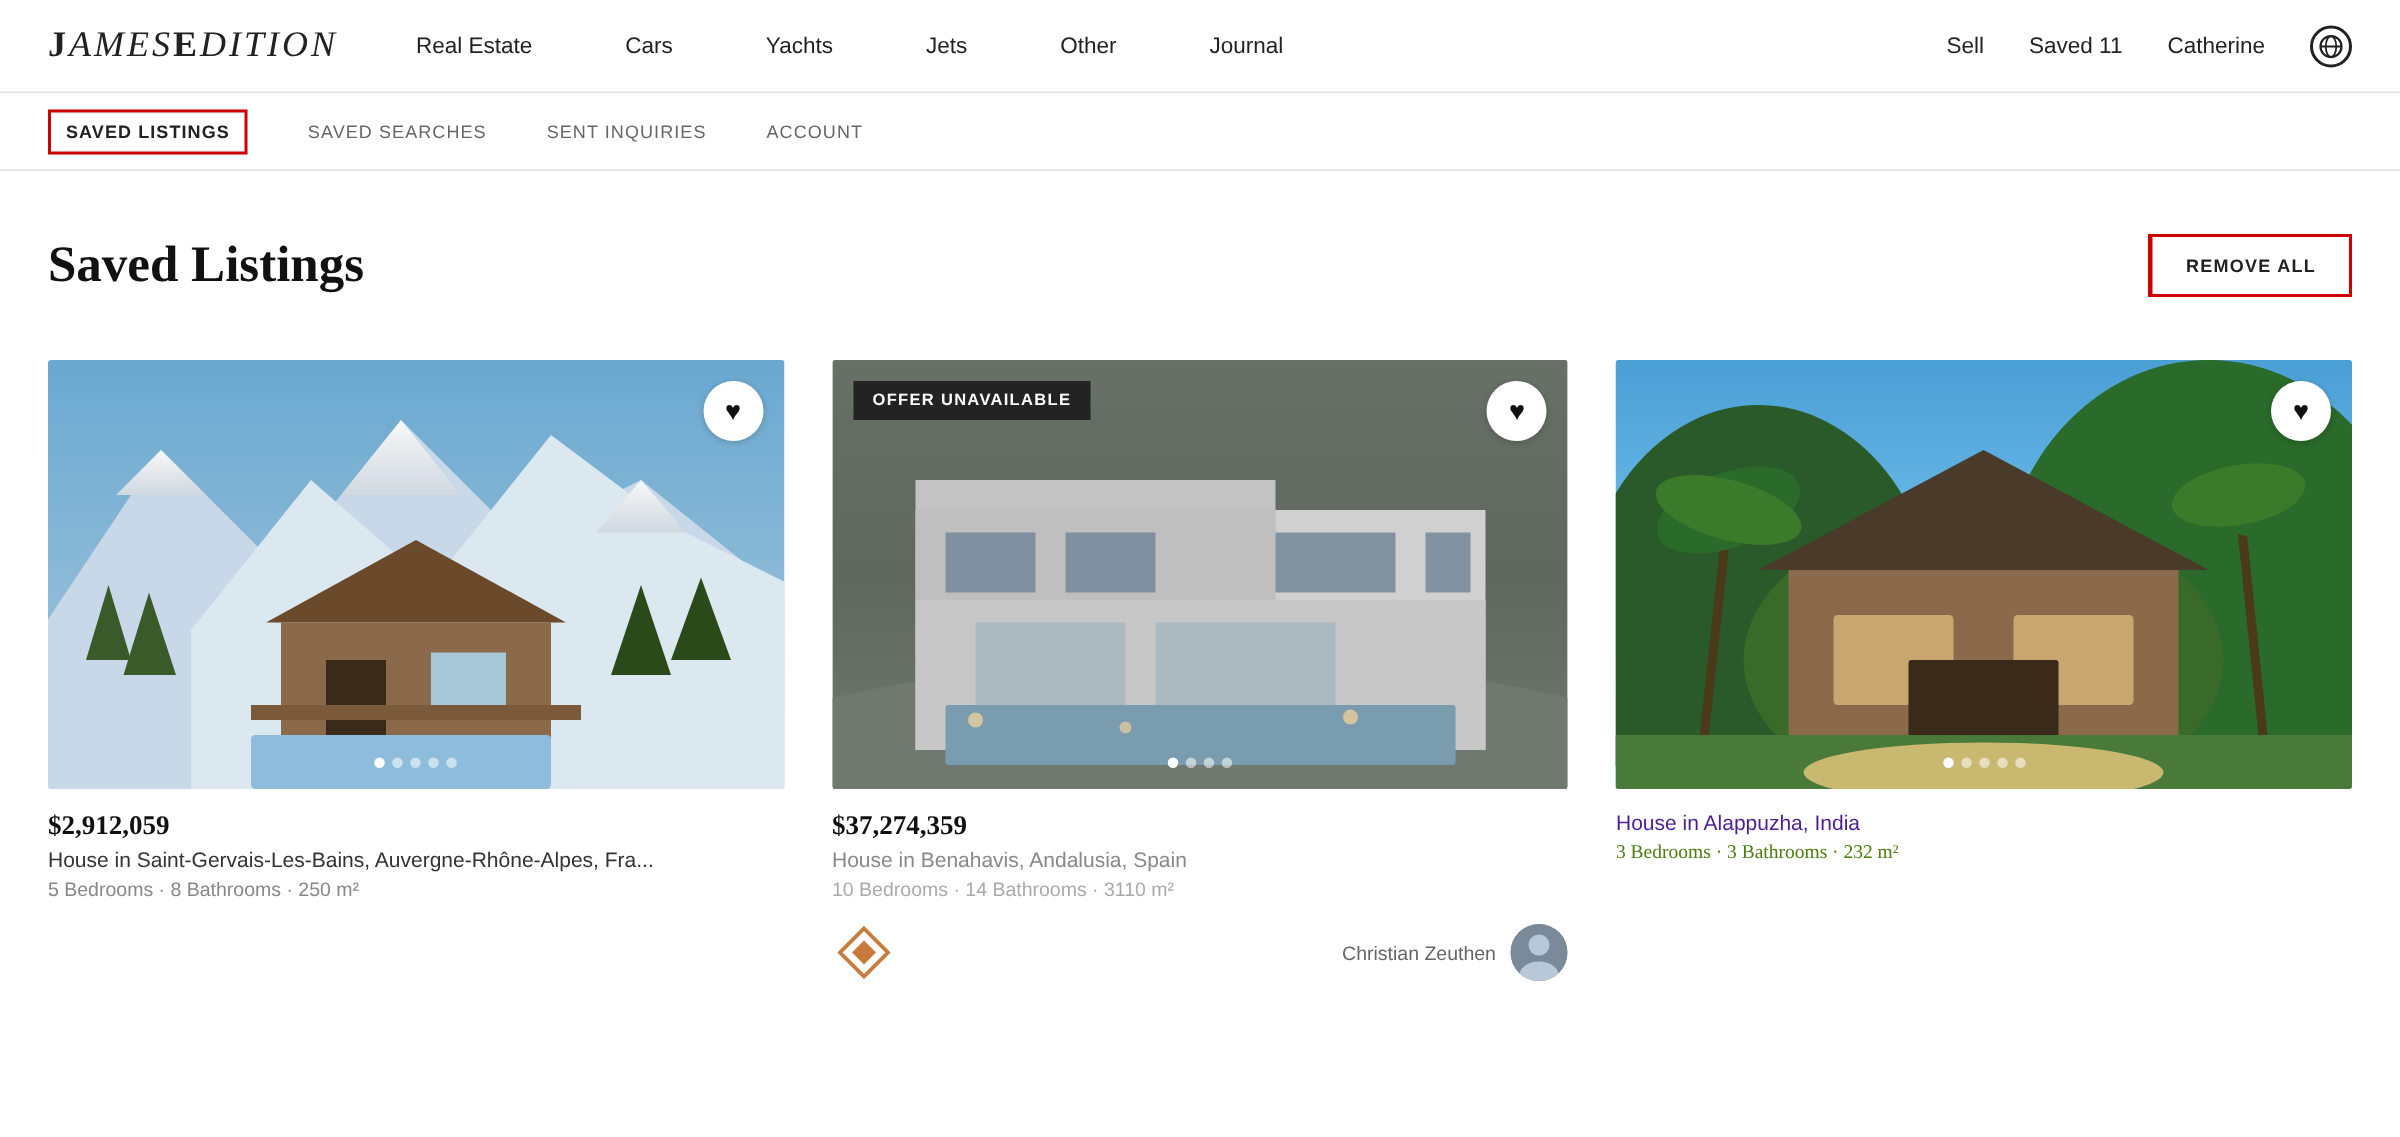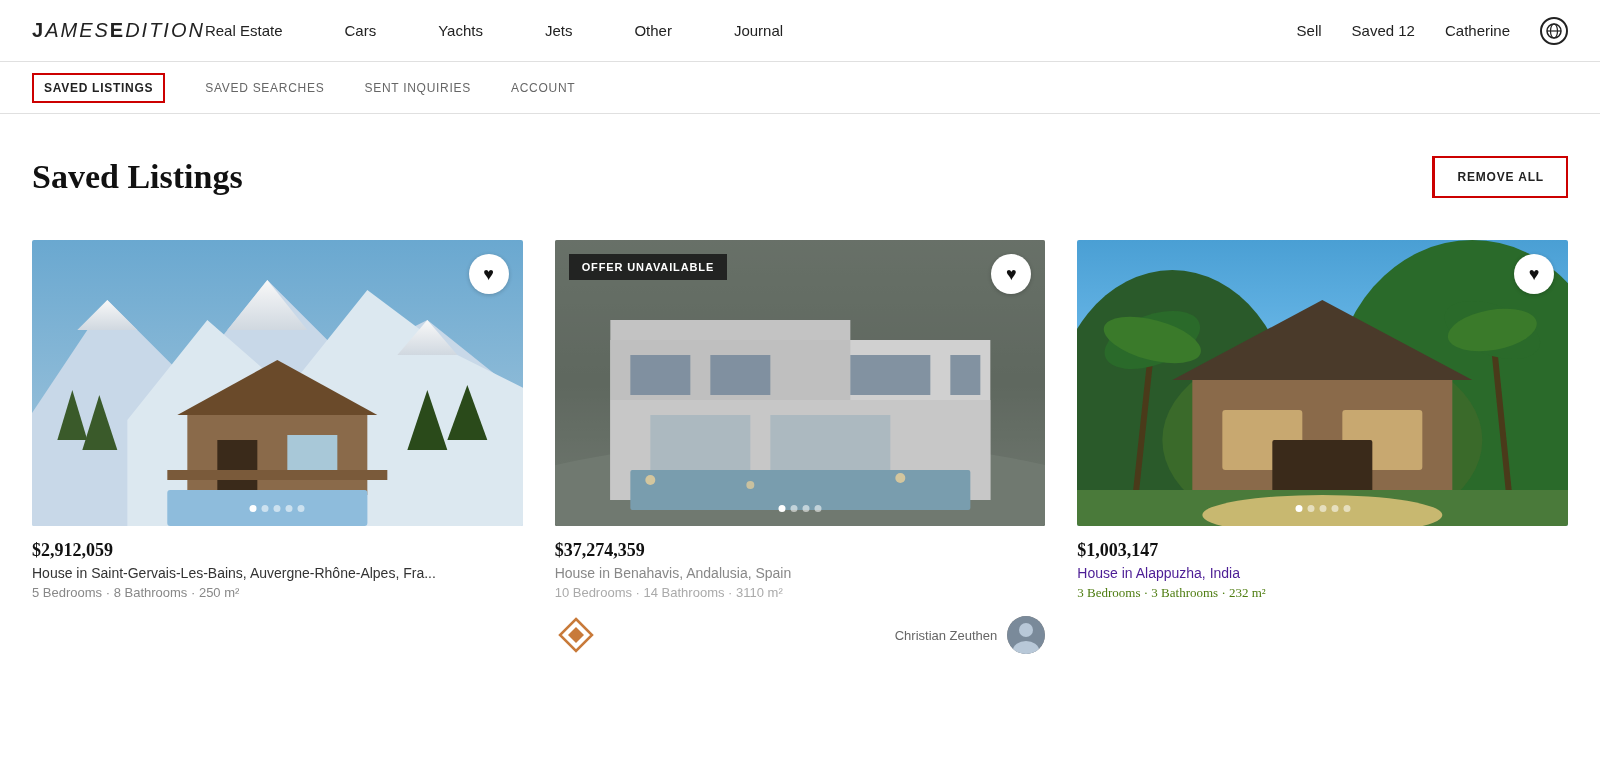--- a/index.html
+++ b/index.html
@@ -4,34 +4,34 @@
   <style>
     * { margin: 0; padding: 0; box-sizing: border-box; }
     body { font-family: 'Georgia', serif; background: #fff; color: #222; width: 1600px; min-height: 758px; overflow-x: hidden; }
 
   </style>
 </head>
 <body>
 
 <nav>
   <div style="display:flex;align-items:center;height:62px;border-bottom:1px solid #e0e0e0;padding:0 32px;">
-    <div style="font-family:Liberation Sans, sans-serif;font-size:20px;font-weight:700;letter-spacing:2px;cursor:pointer;white-space:nowrap;">
+    <div style="font-family:Liberation Serif, serif;font-size:24px;font-weight:700;letter-spacing:2px;margin-right:52px;cursor:pointer;white-space:nowrap;">
       <span style="font-style:normal;font-weight:700;">J<span style="font-style:italic;font-weight:400;">AMES</span>E<span style="font-style:italic;font-weight:400;">DITION</span></span>
     </div>
     <div style="display:flex;align-items:center;gap:62px;flex:1;">
       <a style="font-size:15px;font-family:Arial,sans-serif;color:#222;text-decoration:none;cursor:pointer;">Real Estate</a>
       <a style="font-size:15px;font-family:Arial,sans-serif;color:#222;text-decoration:none;cursor:pointer;">Cars</a>
       <a style="font-size:15px;font-family:Arial,sans-serif;color:#222;text-decoration:none;cursor:pointer;">Yachts</a>
       <a style="font-size:15px;font-family:Arial,sans-serif;color:#222;text-decoration:none;cursor:pointer;">Jets</a>
       <a style="font-size:15px;font-family:Arial,sans-serif;color:#222;text-decoration:none;cursor:pointer;">Other</a>
       <a style="font-size:15px;font-family:Arial,sans-serif;color:#222;text-decoration:none;cursor:pointer;">Journal</a>
     </div>
     <div style="display:flex;align-items:center;gap:30px;margin-left:auto;">
       <a style="font-size:15px;font-family:Arial,sans-serif;color:#222;text-decoration:none;cursor:pointer;">Sell</a>
-      <a style="font-size:15px;font-family:Arial,sans-serif;color:#222;text-decoration:none;cursor:pointer;">Saved 12</a>
+      <a style="font-size:15px;font-family:Arial,sans-serif;color:#222;text-decoration:none;cursor:pointer;">Saved 11</a>
       <a style="font-size:15px;font-family:Arial,sans-serif;color:#222;text-decoration:none;cursor:pointer;">Catherine</a>
       <div style="width:28px;height:28px;border:2px solid #222;border-radius:50%;display:flex;align-items:center;justify-content:center;cursor:pointer;">
         <svg width="16" height="16" viewBox="0 0 16 16" fill="none">
           <circle cx="8" cy="8" r="7" stroke="#222" stroke-width="1.5" fill="none"></circle>
           <ellipse cx="8" cy="8" rx="3.5" ry="7" stroke="#222" stroke-width="1.2" fill="none"></ellipse>
           <line x1="1" y1="8" x2="15" y2="8" stroke="#222" stroke-width="1.2"></line>
         </svg>
       </div>
     </div>
   </div>
@@ -237,20 +237,19 @@
           <div style="width:7px;height:7px;border-radius:50%;background:rgba(255,255,255,0.55);"></div>
           <div style="width:7px;height:7px;border-radius:50%;background:rgba(255,255,255,0.55);"></div>
           <div style="width:7px;height:7px;border-radius:50%;background:rgba(255,255,255,0.55);"></div>
         </div>
         
         <div style="position:absolute;top:14px;right:14px;width:40px;height:40px;background:#fff;border-radius:50%;display:flex;align-items:center;justify-content:center;cursor:pointer;box-shadow:0 1px 4px rgba(0,0,0,0.2);">
           <span style="font-size:18px;color:#111;">♥</span>
         </div>
       </div>
       <div style="padding:14px 0 0 0;">
-        <div style="font-size:18px;font-family:Georgia,serif;font-weight:700;color:#111;margin-bottom:4px;">$1,003,147</div>
         <div style="font-size:14px;font-family:Arial,sans-serif;color:#4c1d95;margin-bottom:4px;">House in Alappuzha, India</div>
         <div style="font-size:13px;font-family:Liberation Serif, serif;color:#4d7c0f;">3 Bedrooms · 3 Bathrooms · 232 m²</div>
       </div>
     </div>
 
   </div>
 </div>
 
 </body></html>

